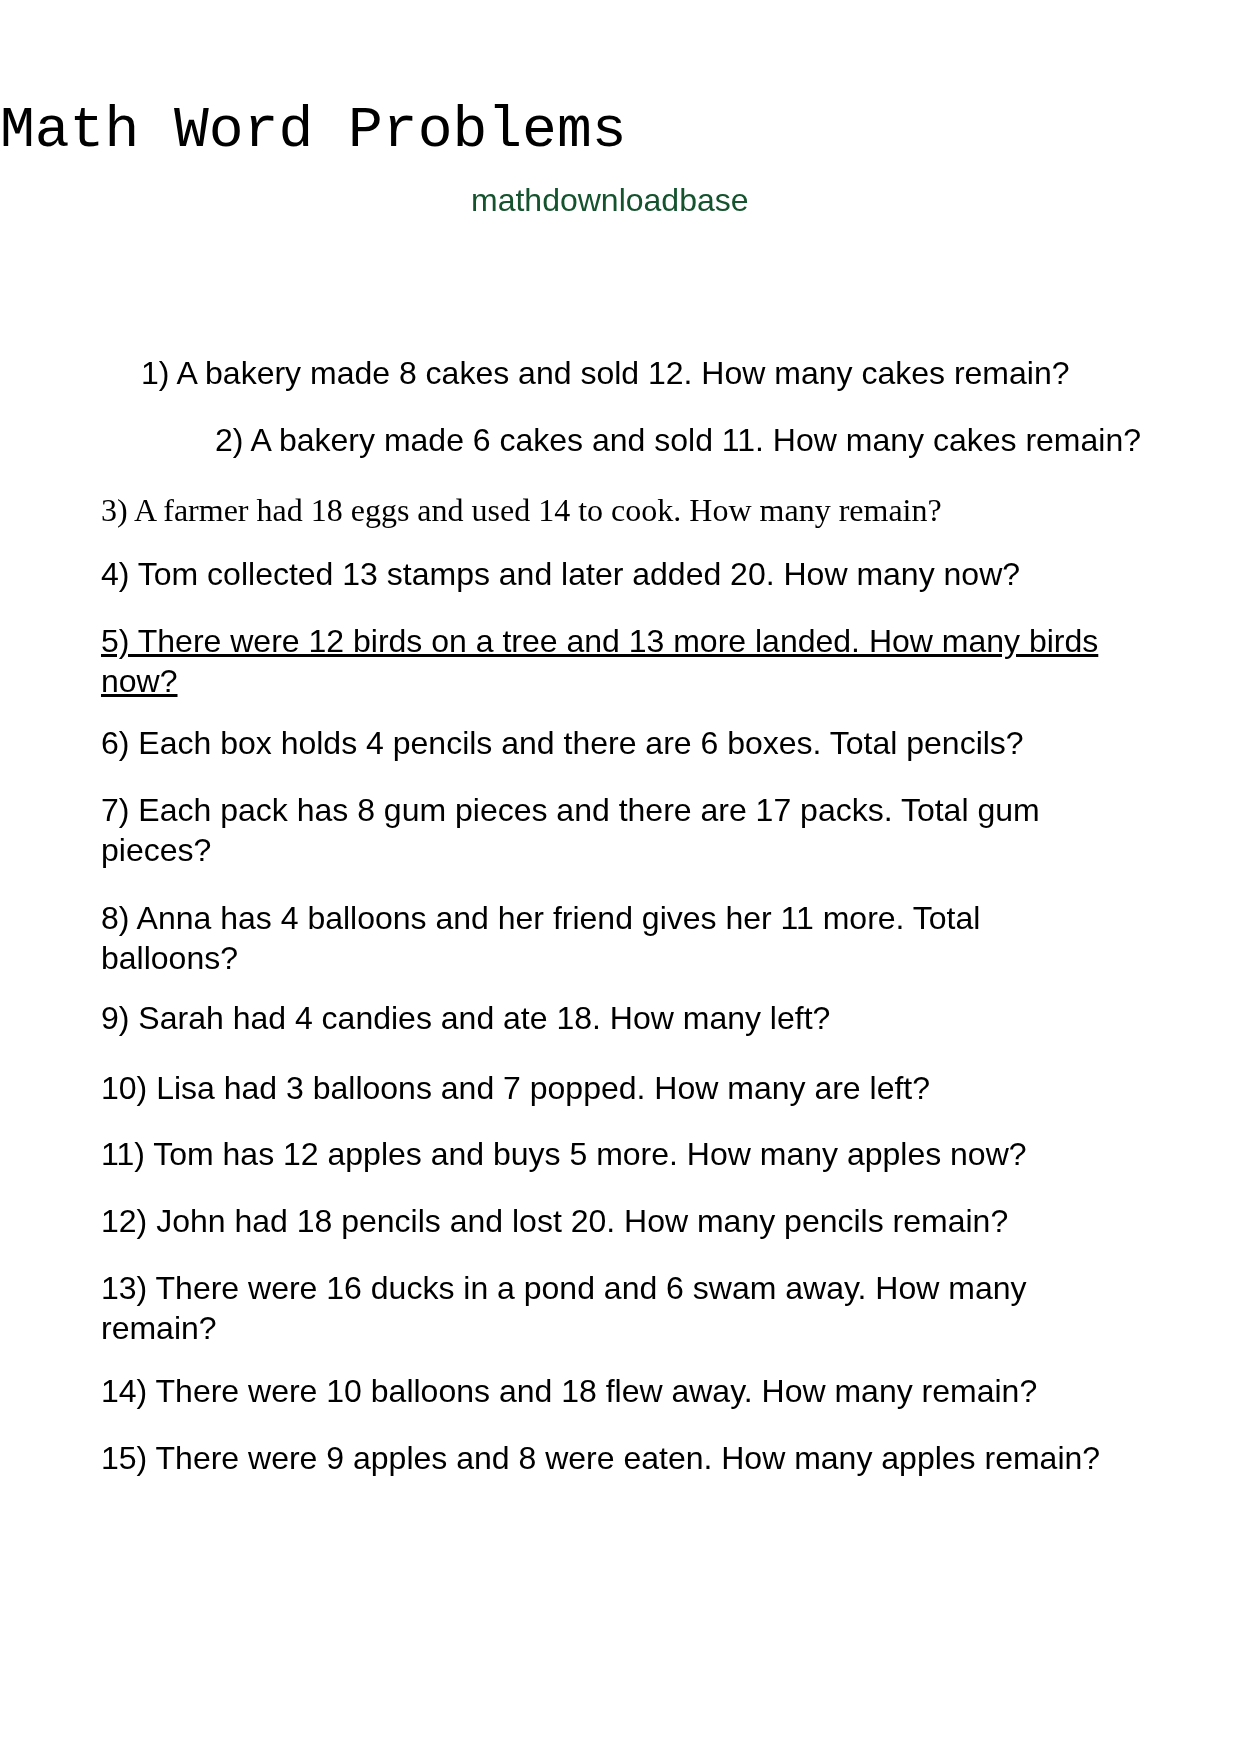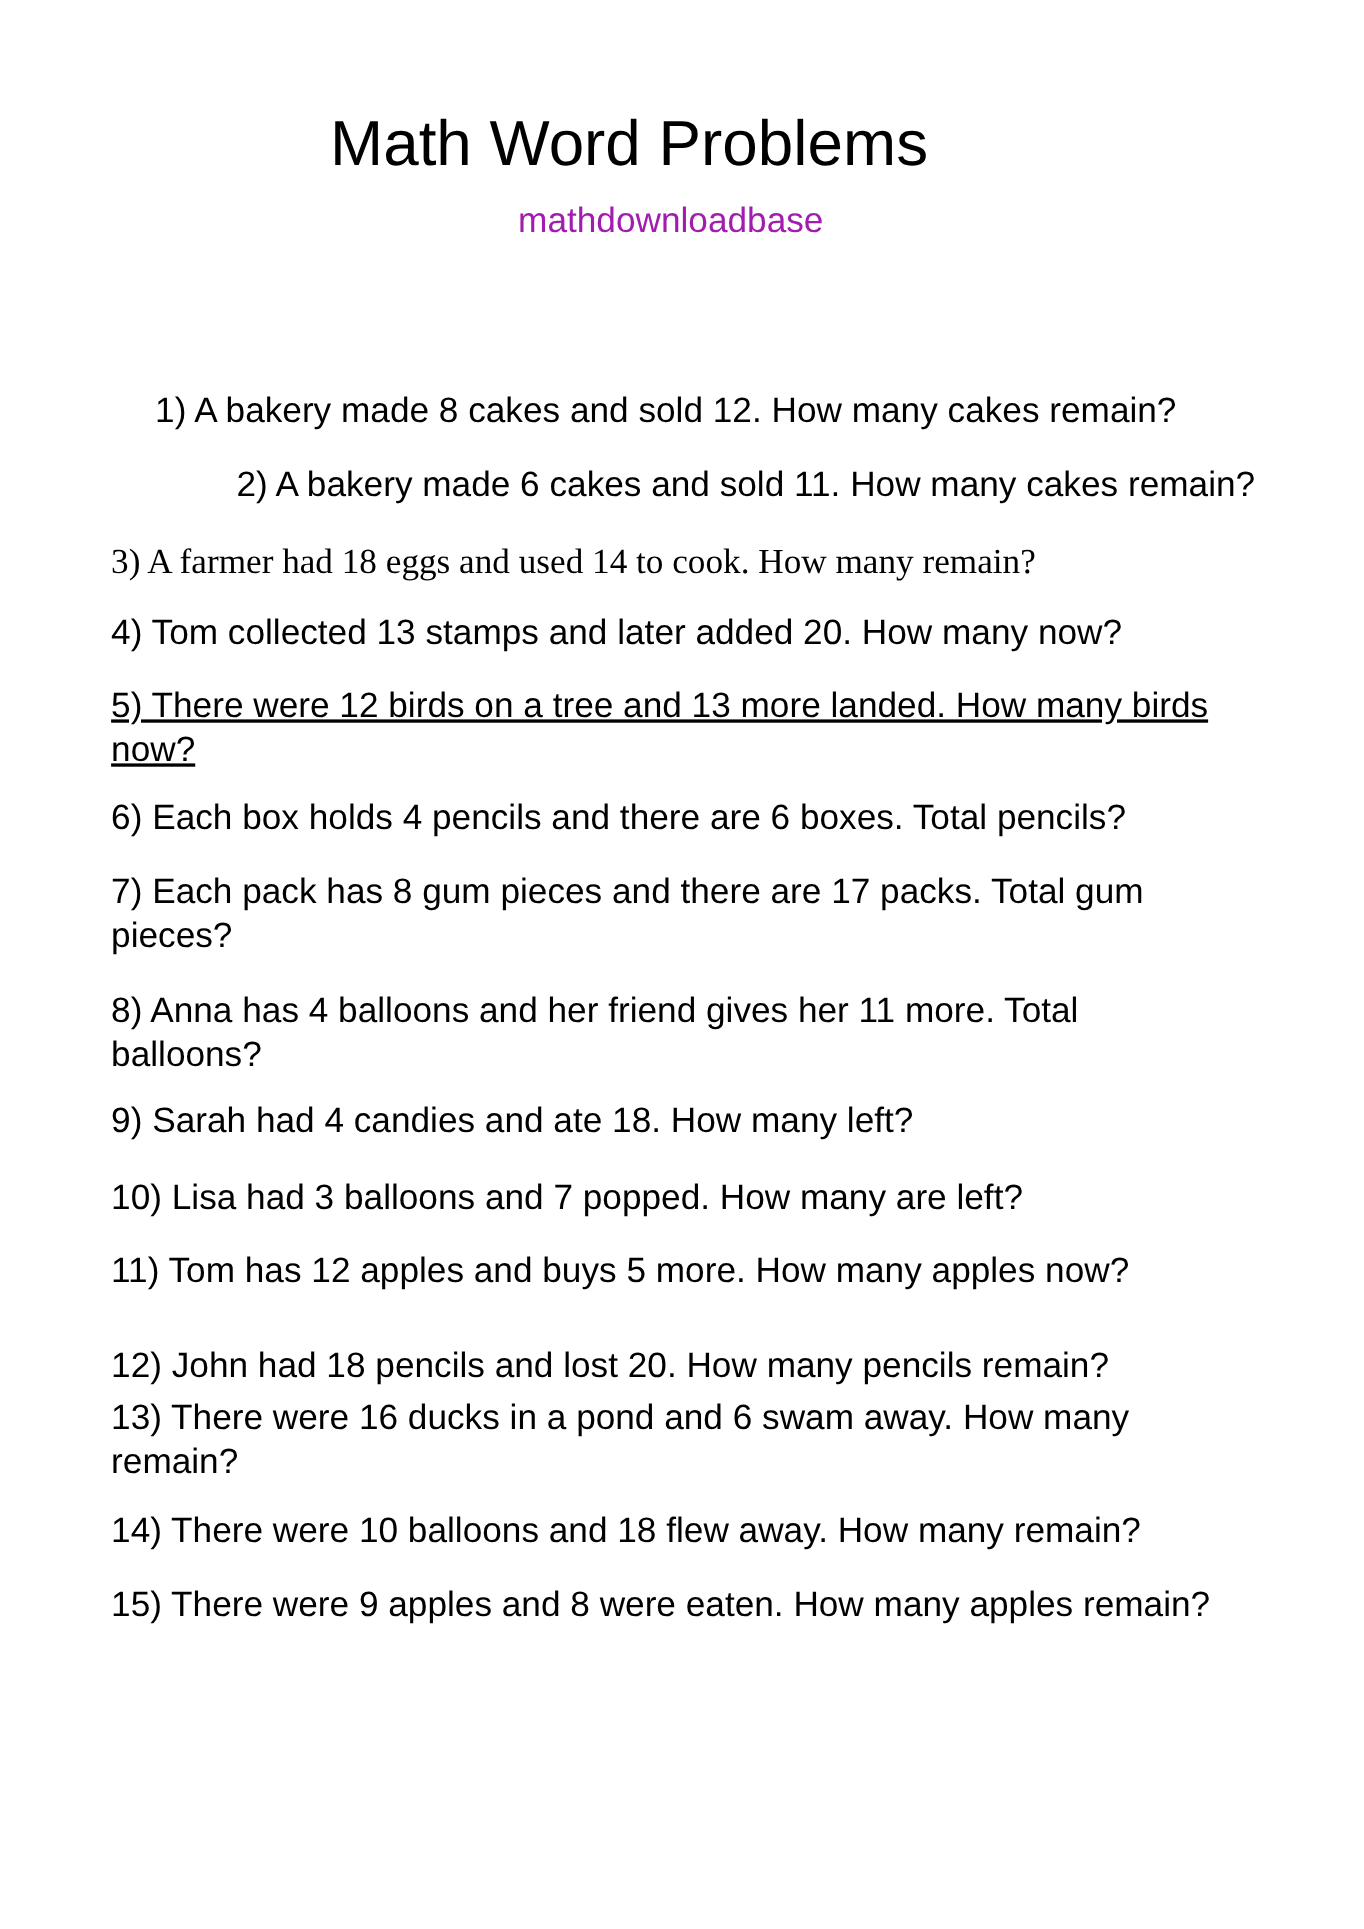--- a/index.html
+++ b/index.html
@@ -16,32 +16,32 @@
       color: #000000;
     }
     .title {
       position: absolute;
       left: 0;
       width: 1240px;
       top: 96px;
       font-size: 58px;
       line-height: 70px;
       text-align: left;
-      padding-left: 300px;
       box-sizing: border-box;
       letter-spacing: 0px;
       white-space: nowrap;
+      font-family: Liberation Mono, monospace;
     }
     .subtitle {
       position: absolute;
       left: 471px;
       top: 180px;
       font-size: 32px;
       line-height: 40px;
-      color: #a21caf;
+      color: #14532d;
       white-space: nowrap;
     }
     .problem {
       position: absolute;
       left: 101px;
       width: 1040px;
       font-size: 32px;
       line-height: 40px;
       color: #000000;
     }
@@ -57,17 +57,17 @@
   <div class="problem" style="top:420px;text-align:right;">2) A bakery made 6 cakes and sold 11. How many cakes remain?</div>
   <div class="problem" style="top:490px;font-family:Liberation Serif, serif;">3) A farmer had 18 eggs and used 14 to cook. How many remain?</div>
   <div class="problem" style="top:554px;">4) Tom collected 13 stamps and later added 20. How many now?</div>
   <div class="problem" style="top:621px;width:1020px;text-decoration:underline;">5) There were 12 birds on a tree and 13 more landed. How many birds now?</div>
   <div class="problem" style="top:723px;">6) Each box holds 4 pencils and there are 6 boxes. Total pencils?</div>
   <div class="problem" style="top:790px;width:1040px;">7) Each pack has 8 gum pieces and there are 17 packs. Total gum pieces?</div>
   <div class="problem" style="top:898px;width:1000px;">8) Anna has 4 balloons and her friend gives her 11 more. Total balloons?</div>
   <div class="problem" style="top:998px;">9) Sarah had 4 candies and ate 18. How many left?</div>
   <div class="problem" style="top:1068px;">10) Lisa had 3 balloons and 7 popped. How many are left?</div>
   <div class="problem" style="top:1134px;">11) Tom has 12 apples and buys 5 more. How many apples now?</div>
-  <div class="problem" style="top:1201px;margin-top:20px;">12) John had 18 pencils and lost 20. How many pencils remain?</div>
+  <div class="problem" style="top:1201px;">12) John had 18 pencils and lost 20. How many pencils remain?</div>
   <div class="problem" style="top:1268px;width:1030px;">13) There were 16 ducks in a pond and 6 swam away. How many remain?</div>
   <div class="problem" style="top:1371px;width:1080px;">14) There were 10 balloons and 18 flew away. How many remain?</div>
   <div class="problem" style="top:1438px;width:1000px;">15) There were 9 apples and 8 were eaten. How many apples remain?</div>
 </div>
 
 </body></html>

